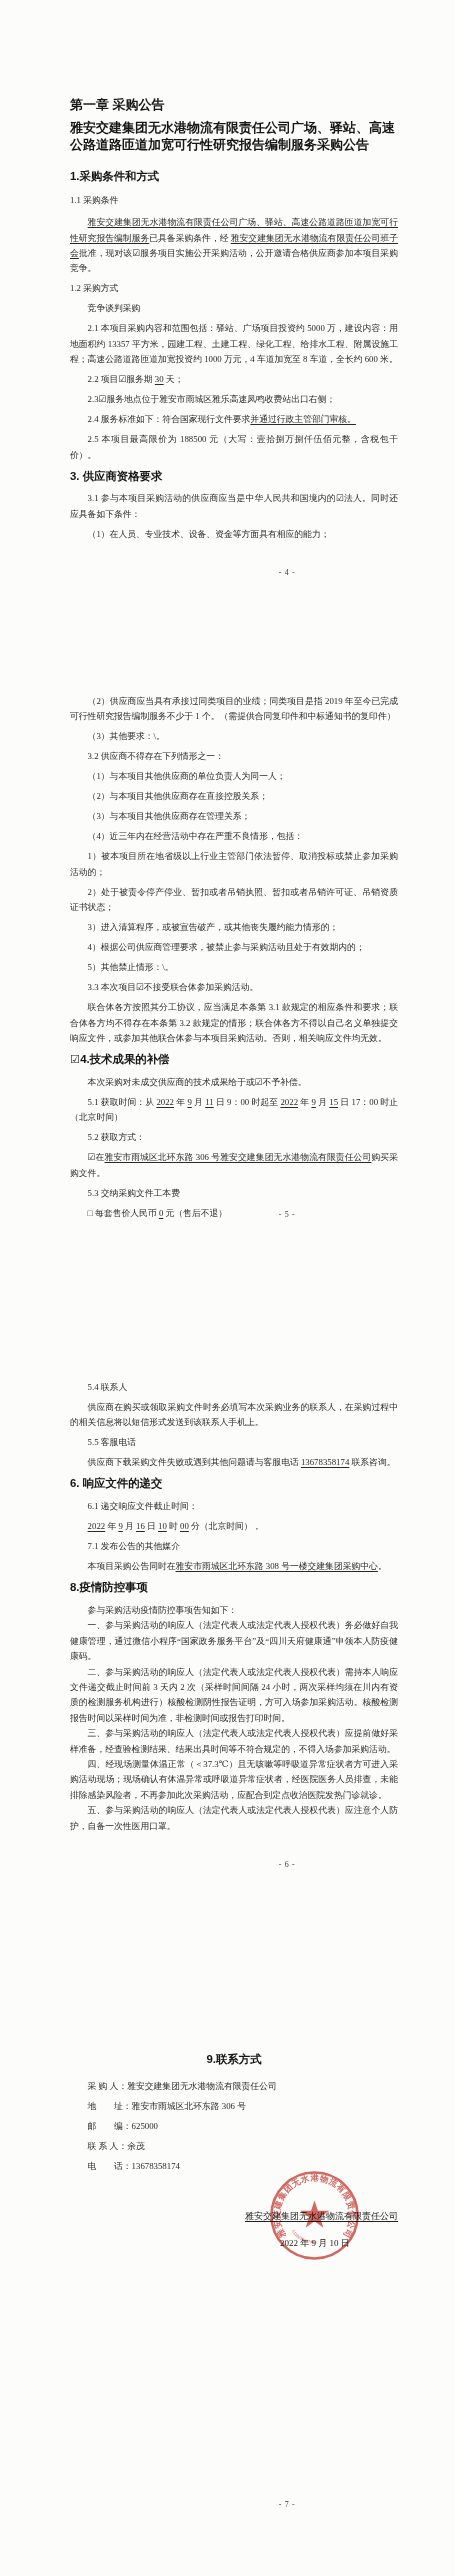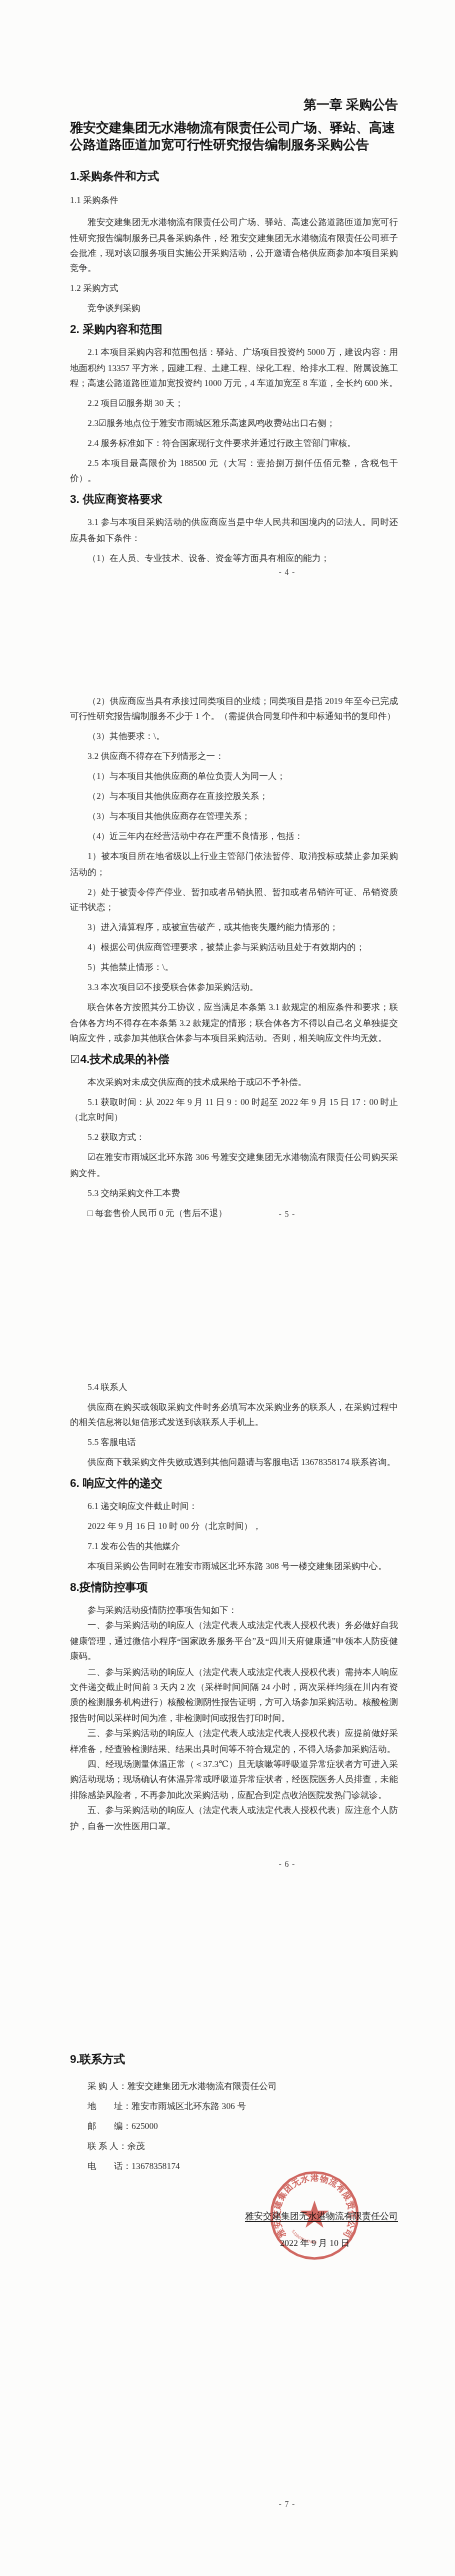--- a/index.html
+++ b/index.html
@@ -11,43 +11,43 @@
   }
   .page{position:absolute;left:70px;width:328px;}
   #page4{top:0;}
   #page5{top:694px;}
   #page6{top:1380px;}
   #page7{top:2046px;height:513px;}
 
   .t1{
     font-family:"Liberation Sans","DejaVu Sans",sans-serif;
     font-size:13px;font-weight:bold;color:#161616;
-    text-align:right;line-height:19.4px;margin:95px 0 4.6px;
+    text-align:left;line-height:19.4px;margin:95px 0 4.6px;
   }
   .t2{
     font-family:"Liberation Sans","DejaVu Sans",sans-serif;
     font-size:13px;font-weight:bold;color:#161616;
     line-height:17px;margin:0 0 15px;
   }
   .h{
     font-family:"Liberation Sans","DejaVu Sans",sans-serif;
     font-size:11.4px;font-weight:bold;color:#161616;
     line-height:17px;margin:4.6px 0 6.8px;text-indent:0;
   }
   .h.m0{margin-top:0;}
-  .h.mb20{margin-bottom:11.4px;}
+  .h.mb20{margin-bottom:11.4px;text-align:center;}
   .p{
     font-size:8.8px;line-height:15.4px;margin:0 0 4.6px;
     text-indent:2em;text-align:justify;
   }
   .p.noind{text-indent:0;}
   .p.mt14{margin-top:8px;}
   .p.mt12{margin-top:6.8px;}
   .p.tight{margin-bottom:0;}
-  .u{text-underline-offset:1.7px;text-decoration-thickness:0.6px;}
+  .u{text-decoration:underline;text-underline-offset:1.7px;text-decoration-thickness:0.6px;}
 
   .pagenum{
     position:absolute;left:267px;width:40px;text-align:center;
     font-size:8px;color:#3a3a3a;letter-spacing:0.6px;
   }
   #pn4{top:568px;}
   #pn5{top:1210px;}
   #pn6{top:1860px;}
   #pn7{top:2500px;}
 
@@ -71,21 +71,20 @@
 <div id="doc">
 
   <div class="page" id="page4">
     <div class="t1"><span>第一章 采购公告</span></div>
     <div class="t2"><span>雅安交建集团无水港物流有限责任公司广场、驿站、高速公路道路匝道加宽可行性研究报告编制服务采购公告</span></div>
     <div class="h"><span>1.采购条件和方式</span></div>
     <p class="p noind mt14"><span>1.1 采购条件</span></p>
     <p class="p mt12"><span class="u">雅安交建集团无水港物流有限责任公司广场、驿站、高速公路道路匝道加宽可行性研究报告编制服务</span><span>已具备采购条件，经 </span><span class="u">雅安交建集团无水港物流有限责任公司班子会</span><span>批准，现对该☑服务项目实施公开采购活动，公开邀请合格供应商参加本项目采购竞争。</span></p>
     <p class="p noind"><span>1.2 采购方式</span></p>
     <p class="p"><span>竞争谈判采购</span></p>
-    <div class="h m0"><span>2. 采购内容和范围</span></div>
     <p class="p"><span>2.1 本项目采购内容和范围包括：驿站、广场项目投资约 5000 万，建设内容：用地面积约 13357 平方米，园建工程、土建工程、绿化工程、给排水工程、附属设施工程；高速公路道路匝道加宽投资约 1000 万元，4 车道加宽至 8 车道，全长约 600 米。</span></p>
     <p class="p"><span>2.2 项目☑服务期 </span><span class="u">30</span><span> 天；</span></p>
     <p class="p"><span>2.3☑服务地点位于雅安市雨城区雅乐高速凤鸣收费站出口右侧；</span></p>
     <p class="p"><span>2.4 服务标准如下：符合国家现行文件要求</span><span class="u">并通过行政主管部门审核。</span></p>
     <p class="p"><span>2.5 本项目最高限价为 188500 元（大写：壹拾捌万捌仟伍佰元整，含税包干价）。</span></p>
     <div class="h"><span>3. 供应商资格要求</span></div>
     <p class="p"><span>3.1 参与本项目采购活动的供应商应当是中华人民共和国境内的☑法人。同时还应具备如下条件：</span></p>
     <p class="p"><span>（1）在人员、专业技术、设备、资金等方面具有相应的能力；</span></p>
   </div>
 

